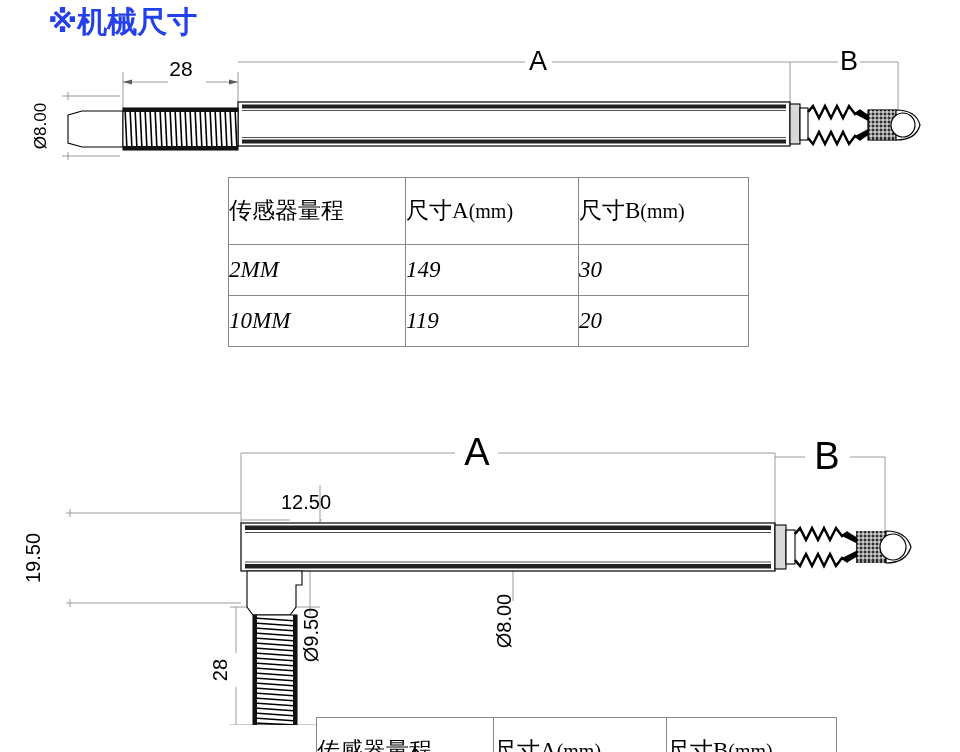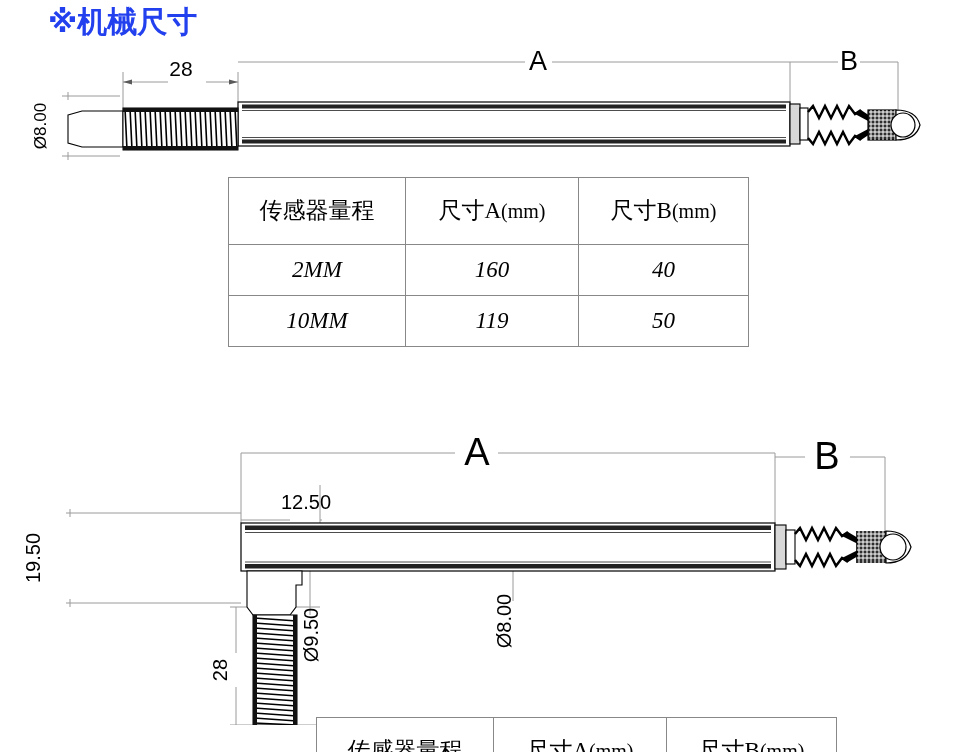--- a/index.html
+++ b/index.html
@@ -47,21 +47,21 @@
   
   .spec-table {
     position: absolute;
     border-collapse: collapse;
     table-layout: fixed;
     background: #ffffff;
     font-family: "Liberation Serif", "DejaVu Serif", serif;
   }
   .spec-table td {
     border: 1px solid #888888;
-    text-align: center;
+    text-align: left;
     vertical-align: middle;
     color: #000000;
     font-size: 23px;
     padding: 0;
     line-height: 1.1;
   }
   .spec-table td.hdr {
     font-size: 23px;
     height: 66px;
   }
@@ -186,27 +186,27 @@
 
   <table id="spec-table-top" class="spec-table">
     <tbody>
         <tr>
       <td class="hdr col-range">传感器量程</td>
       <td class="hdr col-a"><span>尺寸A</span><span class="unit-small">(mm)</span></td>
       <td class="hdr col-b"><span>尺寸B</span><span class="unit-small">(mm)</span></td>
     </tr>
     <tr>
       <td class="cell">2MM</td>
-      <td class="cell">160</td>
-      <td class="cell">40</td>
+      <td class="cell">149</td>
+      <td class="cell">30</td>
     </tr>
     <tr>
       <td class="cell">10MM</td>
       <td class="cell">119</td>
-      <td class="cell">50</td>
+      <td class="cell">20</td>
     </tr>
   </tbody>
     </table>
 
   <svg id="drawing-side-view" class="drawing-svg" width="960" height="300" viewBox="0 0 960 300">
 
     <g stroke="#9a9a9a" stroke-width="1" fill="none">
 
       <line x1="241" y1="28" x2="455" y2="28"></line>
       <line x1="498" y1="28" x2="775" y2="28"></line>

